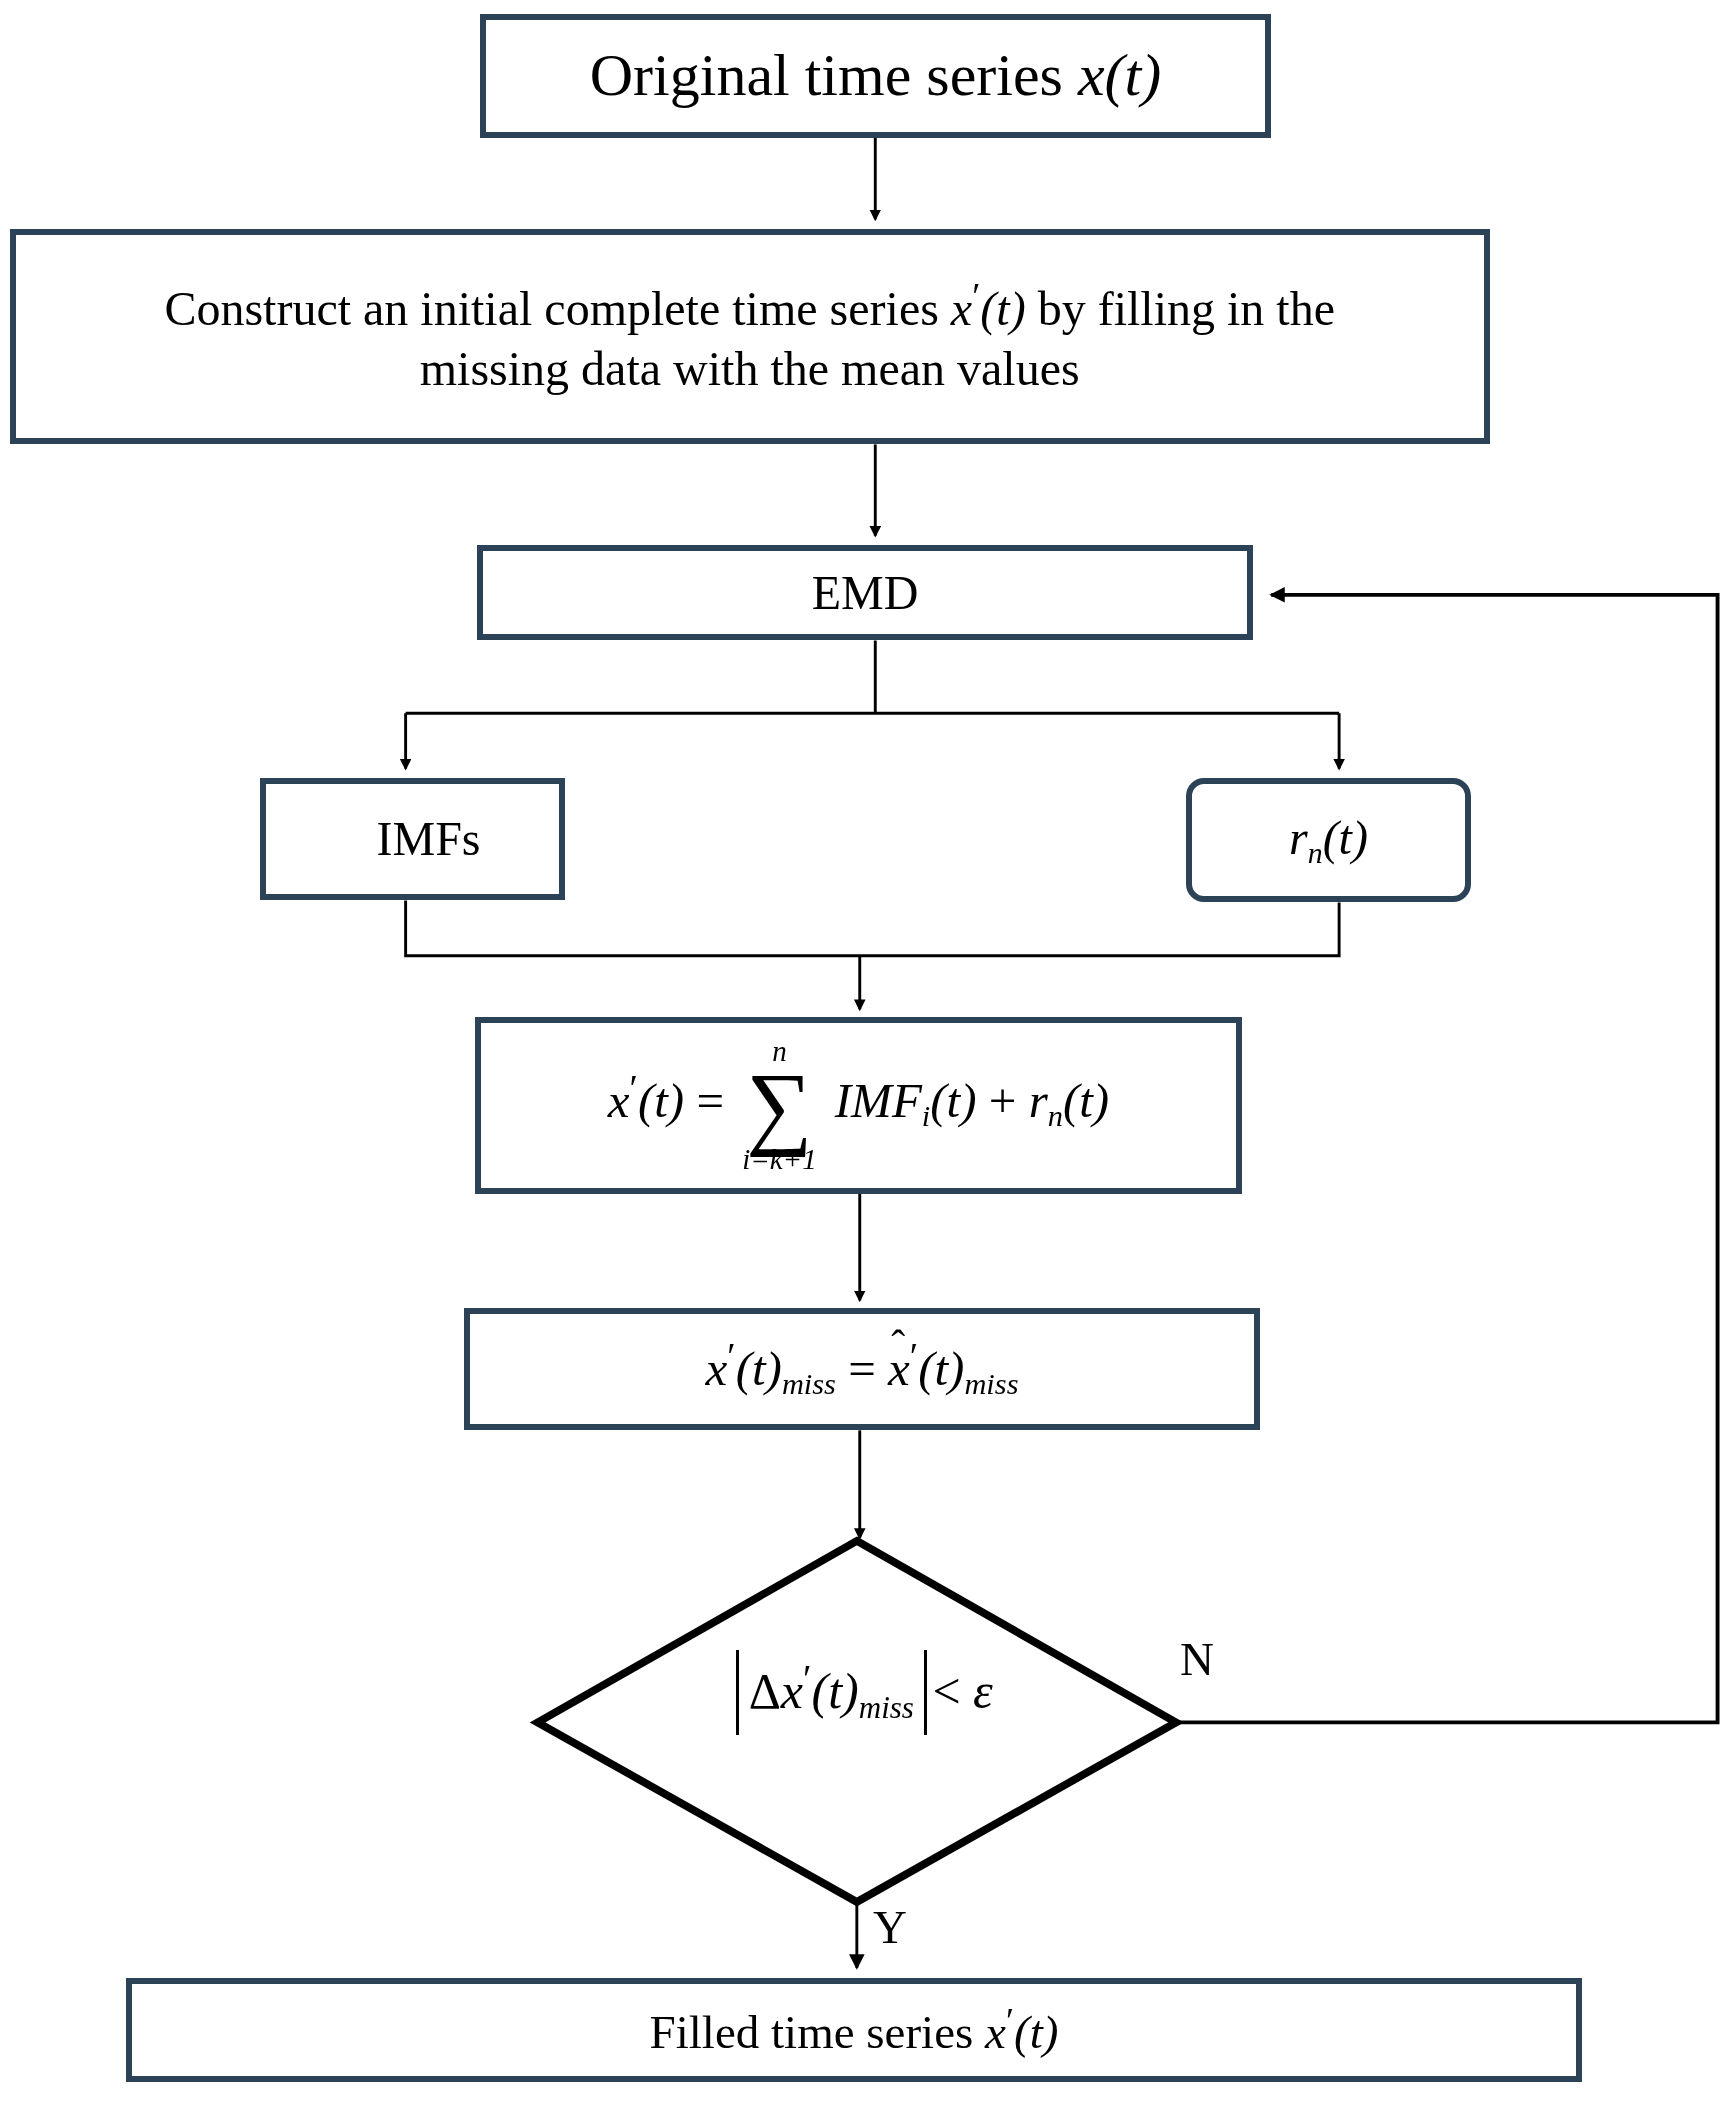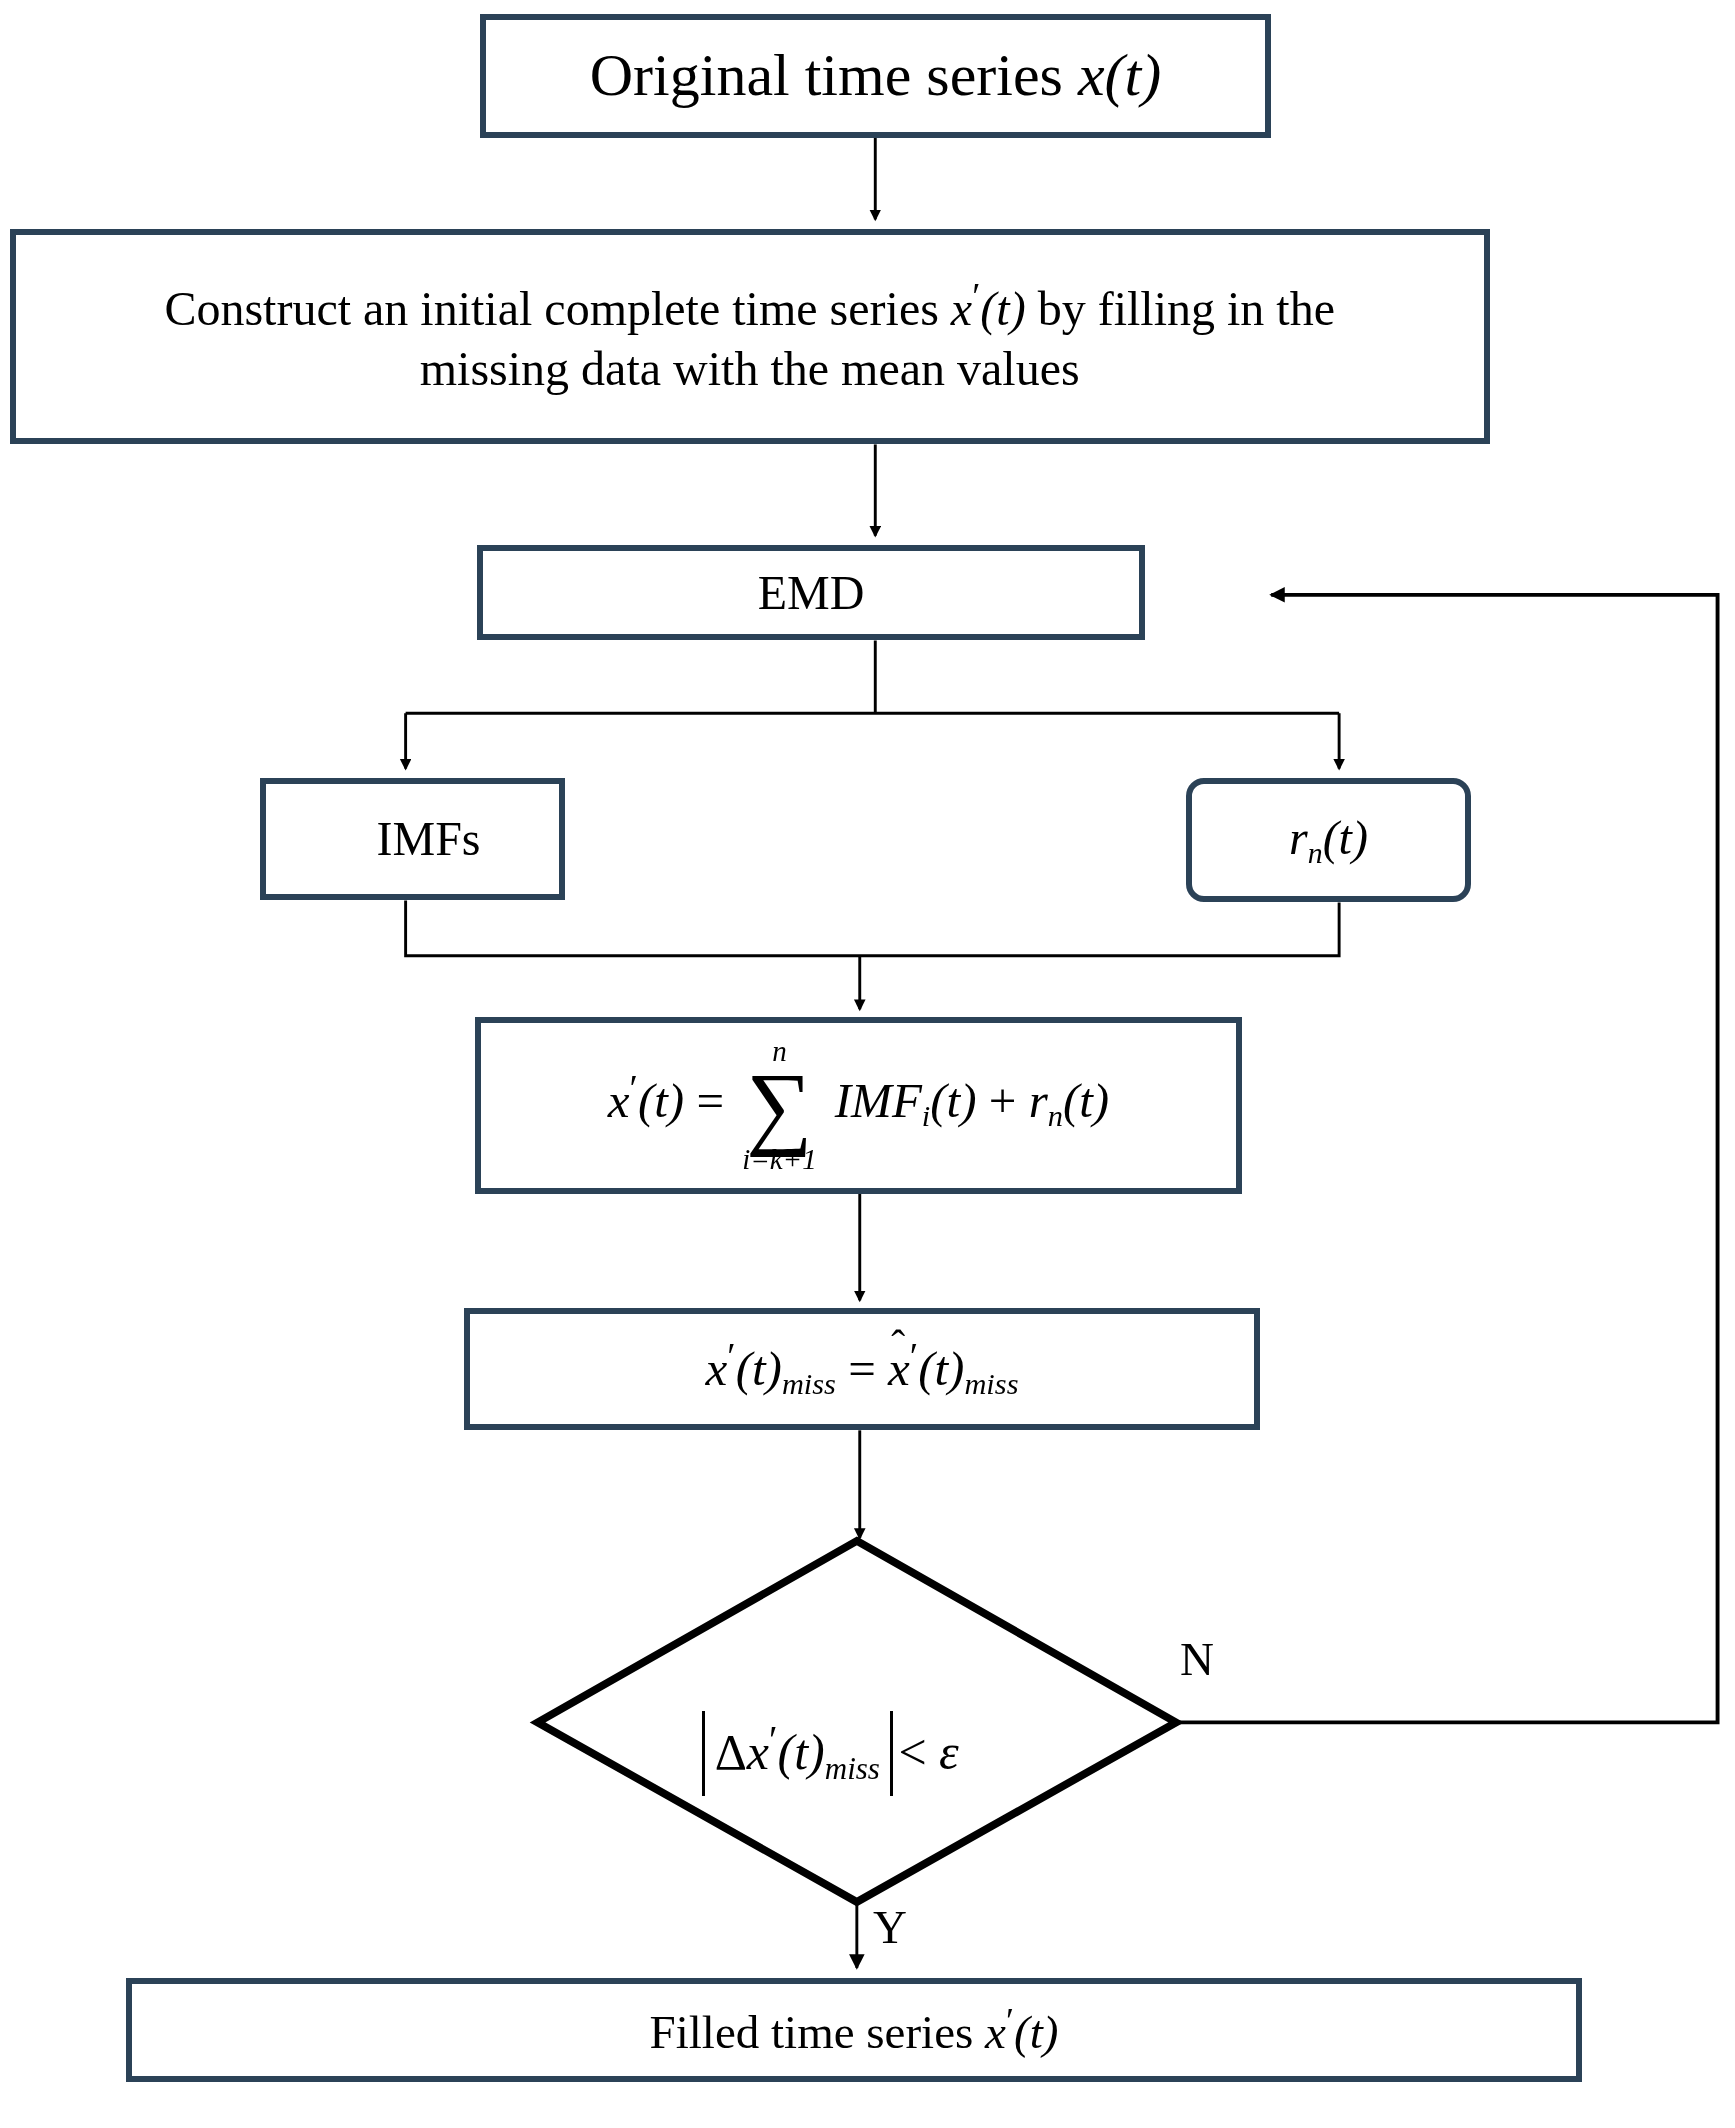--- a/index.html
+++ b/index.html
@@ -29,21 +29,21 @@
   }
   .node .label {
     display: block;
     width: 100%;
     padding: 0 17.5px;
     box-sizing: border-box;
   }
   
   #node-original    { left: 480px;  top: 13.6px;   width: 791px;  height: 124px; font-size: 60px; }
   #node-construct   { left: 9.7px;   top: 229px;  width: 1480px; height: 215px; font-size: 48px; text-align: center; }
-  #node-emd         { left: 477px;  top: 545px;  width: 668px;  height: 95px;  font-size: 48px; text-align: center; }
+  #node-emd         { left: 477px;  top: 545px;  width: 776px;  height: 95px;  font-size: 48px; text-align: center; }
   #node-imfs        { left: 260px;  top: 778px;  width: 305px;  height: 122px; font-size: 48px; padding-left: 32px; }
   #node-rn          { left: 1186px; top: 778px;  width: 285px;  height: 124px; font-size: 48px; border-radius: 18px; }
   #node-formula     { left: 475px;  top: 1017px; width: 767px;  height: 177px; }
   #node-equality    { left: 464px;  top: 1308px; width: 796px;  height: 122px; }
   #node-filled      { left: 126px;  top: 1978px; width: 1456px; height: 104px; font-size: 47px; }
 
   
   #wires {
     position: absolute;
     left: 0; top: 0;
@@ -183,22 +183,22 @@
   </div>
 
   <div class="node" id="node-equality">
     <span class="label math">
       <span class="mi">x</span><span class="prime">′</span><span class="mi">(t)</span><span class="sub">miss</span>
       <span class="mup">=</span>
       <span class="hatwrap"><span class="hat">ˆ</span><span class="mi">x</span></span><span class="prime">′</span><span class="mi">(t)</span><span class="sub">miss</span>
     </span>
   </div>
 
-  <div style="position:absolute; left:508px; top:1650px; width:639px; height:146px;
-              display:flex; align-items:flex-end; justify-content:center;">
+  <div style="position:absolute; left:542px; top:1650px; width:639px; height:146px;
+              display:flex; align-items:flex-start; justify-content:center;">
     <span class="math" style="font-size:50px;">
       <span class="bars"><span class="mup">Δ</span><span class="mi">x</span><span class="prime">′</span><span class="mi">(t)</span><span class="sub">miss</span></span><span class="mup">&lt;</span>
       <span class="mi">ε</span>
     </span>
   </div>
 
   <div class="branch-label" id="label-n">N</div>
   <div class="branch-label" id="label-y">Y</div>
 
   <div class="node" id="node-filled">

